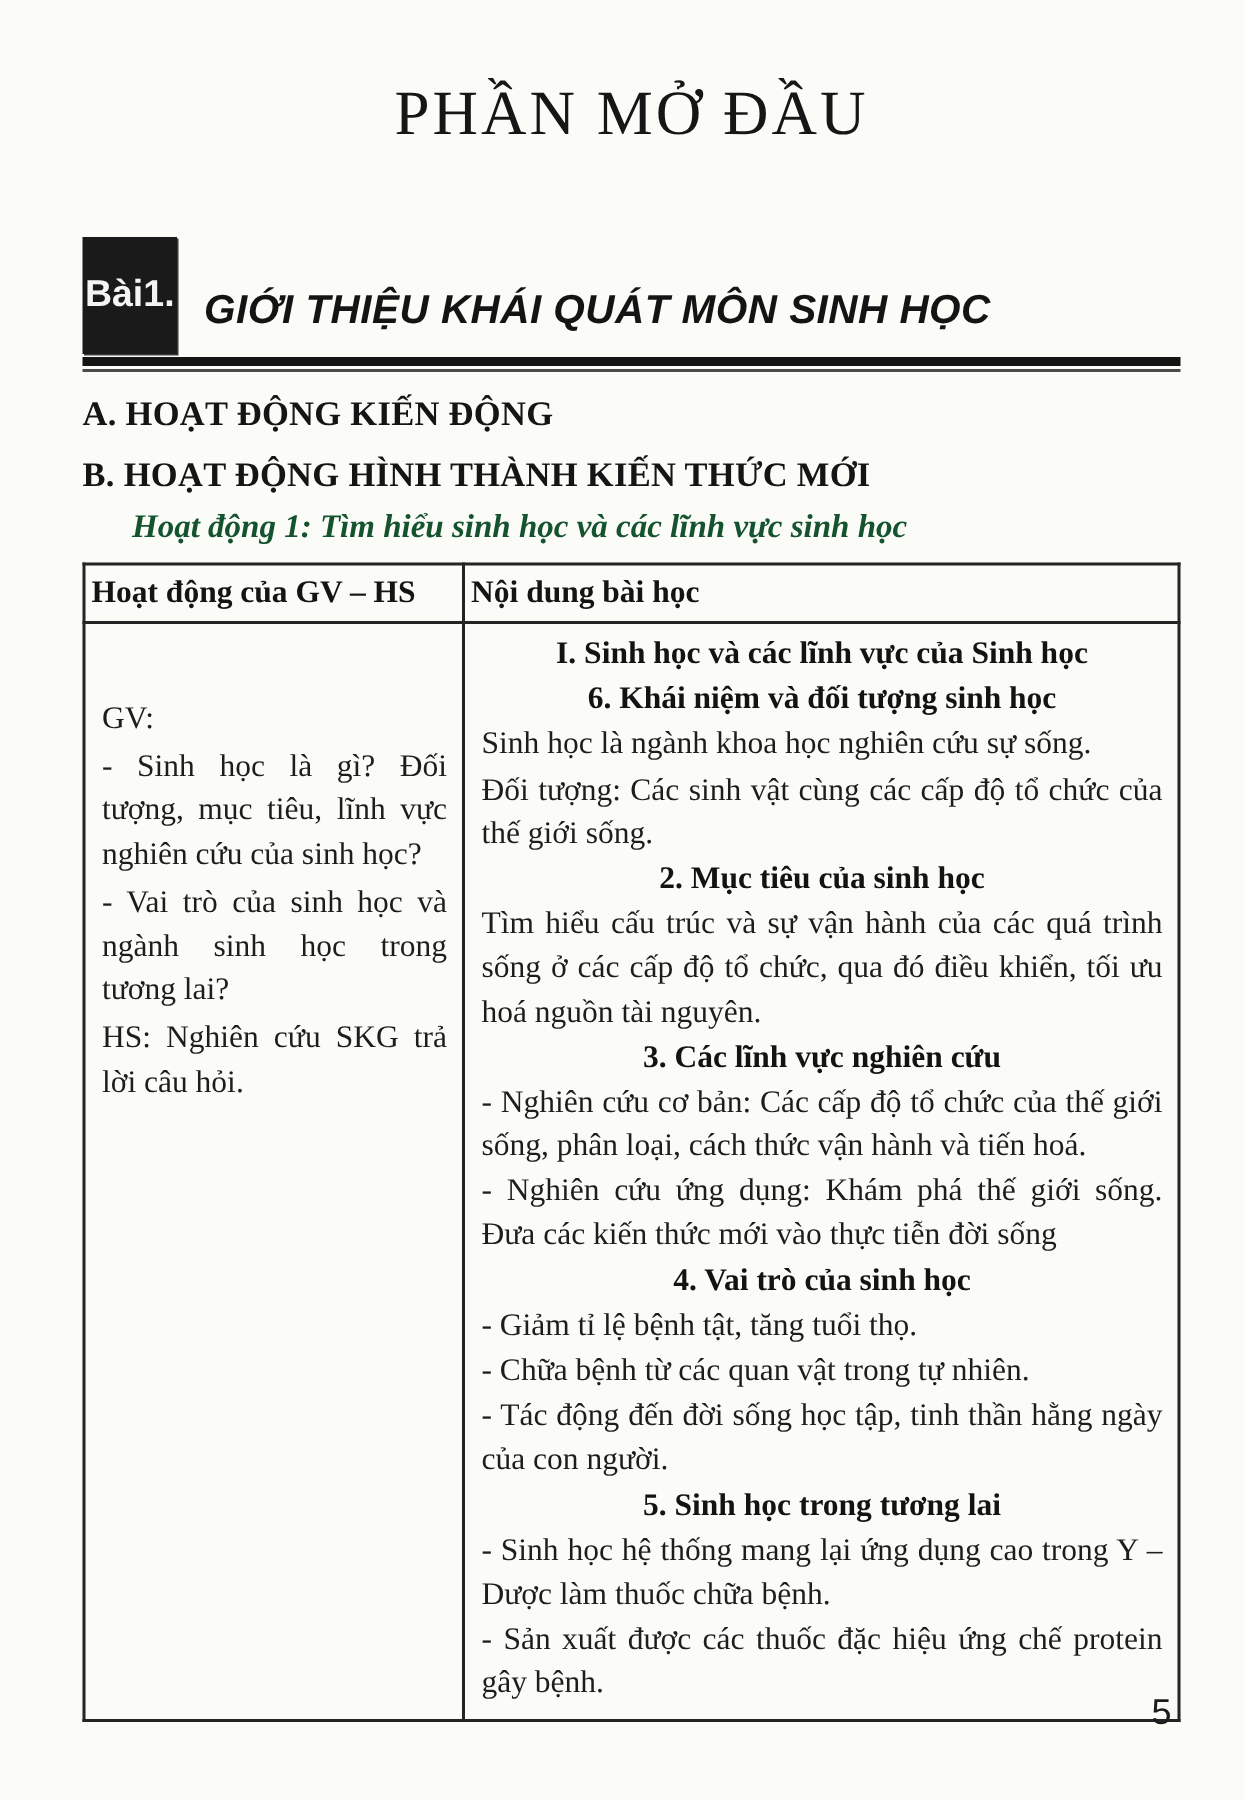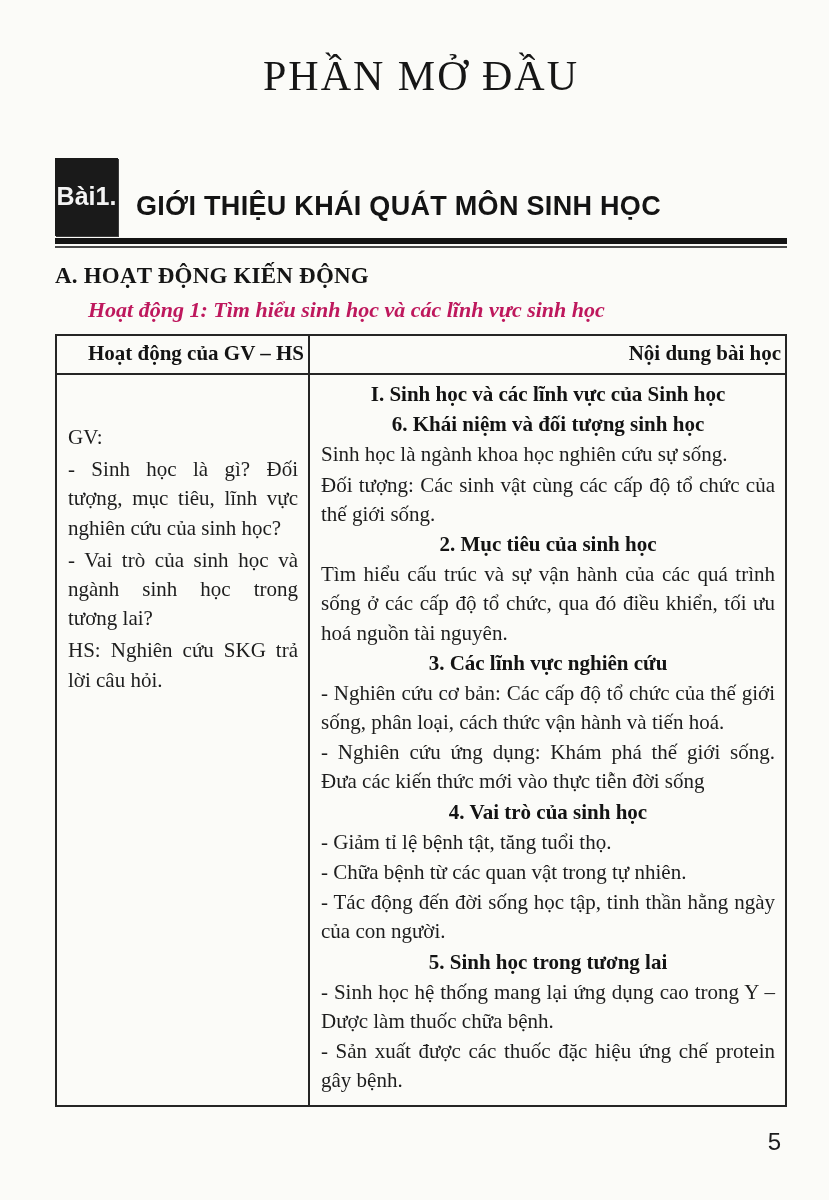--- a/index.html
+++ b/index.html
@@ -46,20 +46,21 @@
     box-shadow: 1px 1px 0 #3a3a3a;
   }
   .lesson-title {
     font-family: "Liberation Sans", sans-serif;
     font-weight: bold;
     font-size: 27px;
     color: #141414;
     align-self: flex-end;
     margin: 0 0 14px 18px;
     letter-spacing: 0.3px;
+    font-style: italic;
   }
   .header-rule-thick {
     height: 6px;
     background: #141414;
     margin-top: 2px;
   }
   .header-rule-thin {
     height: 2px;
     background: #4a4a4a;
     margin-top: 2px;
@@ -78,38 +79,38 @@
     text-align: justify;
     text-indent: 30px;
     margin-top: 3px;
     color: #1d1d1d;
   }
   .activity-line {
     font-weight: bold;
     font-style: italic;
     font-size: 22px;
     margin: 8px 0 0 33px;
-    color: #be185d;
+    color: #14532d;
   }
   table.content-table {
     width: 732px;
     margin-top: 11px;
     border-collapse: collapse;
     table-layout: fixed;
   }
   table.content-table, table.content-table th, table.content-table td {
     border: 2px solid #252525;
   }
   th.col-left { width: 253px; }
   th {
     font-family: "Liberation Serif", serif;
     font-size: 21px;
     font-weight: bold;
     padding: 5px 4px 7px 4px;
-    text-align: right;
+    text-align: left;
     color: #141414;
   }
   td {
     vertical-align: top;
     padding: 4px 10px 8px 11px;
   }
   td.cell-left { padding-top: 48px; }
   td.cell-right { padding-top: 5px; }
   .cell-para {
     font-size: 21px;
@@ -145,20 +146,21 @@
       <span>Bài</span>
       <span>1.</span>
     </div>
     <h2 class="lesson-title">GIỚI THIỆU KHÁI QUÁT MÔN SINH HỌC</h2>
   </div>
   <div class="header-rule-thick"></div>
   <div class="header-rule-thin"></div>
 
   <h3 class="section-heading">A. HOẠT ĐỘNG KIẾN ĐỘNG</h3>
 
+  <h3 class="section-heading">B. HOẠT ĐỘNG HÌNH THÀNH KIẾN THỨC MỚI</h3>
   <p class="activity-line">Hoạt động 1: Tìm hiểu sinh học và các lĩnh vực sinh học</p>
 
   <table class="content-table">
     <thead>
       <tr>
         <th class="col-left">Hoạt động của GV – HS</th>
         <th class="col-right">Nội dung bài học</th>
       </tr>
     </thead>
     <tbody>

